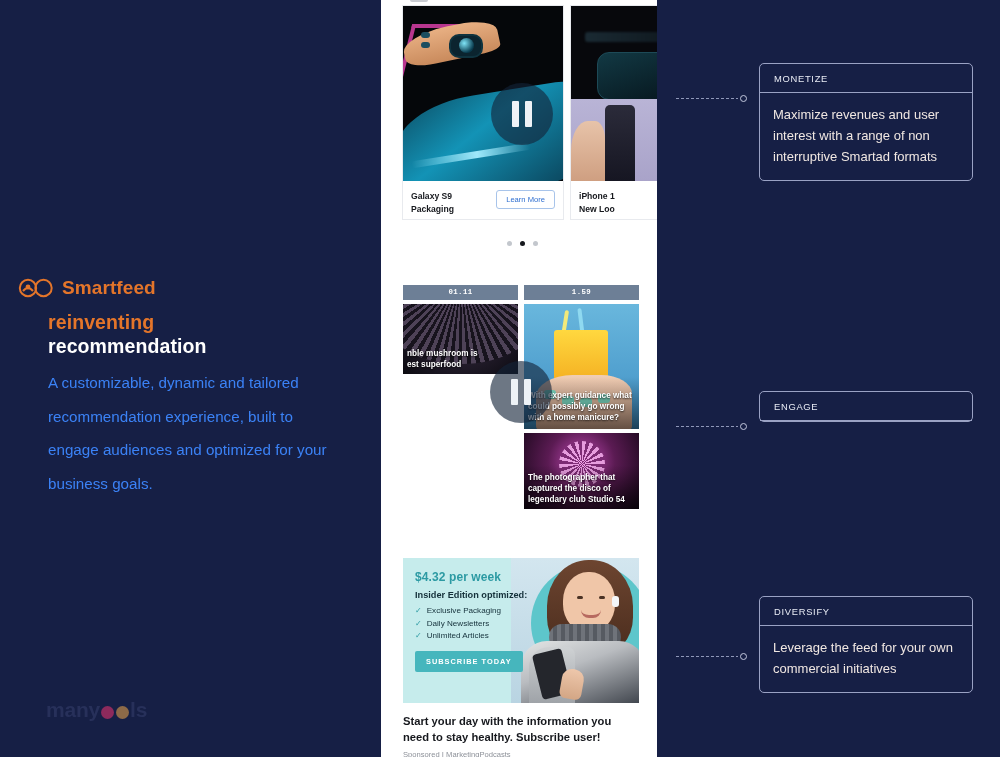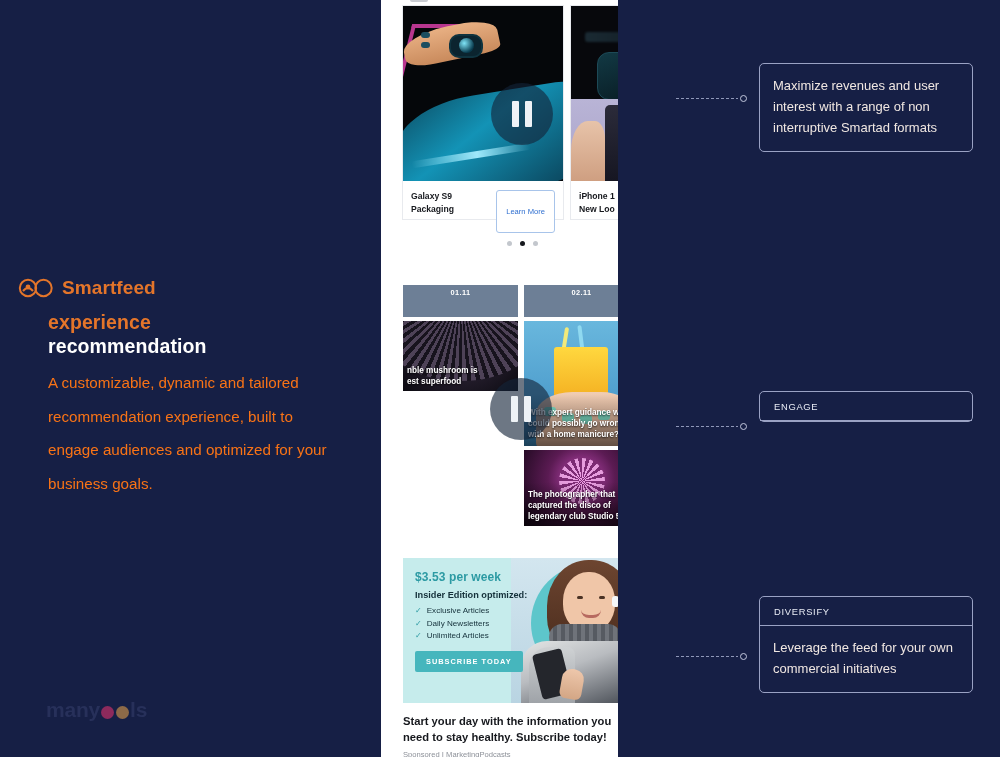--- a/index.html
+++ b/index.html
@@ -17,51 +17,51 @@
   .brand { position: absolute; left: 18px; top: 277px; display: flex; align-items: center; gap: 8px; }
   .brand-mark { width: 36px; height: 20px; display: block; }
   .brand-name { color: #e4752a; font-size: 19px; font-weight: 600; letter-spacing: .1px; }
 
   .headline { position: absolute; left: 48px; top: 310px; width: 300px; }
   .headline .line1 { color: #e4752a; font-size: 19.5px; font-weight: 700; line-height: 24px; letter-spacing: .1px; }
   .headline .line2 { color: #ffffff; font-size: 19.5px; font-weight: 700; line-height: 24px; letter-spacing: .1px; }
 
   .body-copy {
     position: absolute; left: 48px; top: 366px; width: 290px;
-    color: #f97316; font-size: 15.2px; line-height: 33.5px; font-weight: 400;
+    color: #3b82f6; font-size: 15.2px; line-height: 33.5px; font-weight: 400;
   }
 
   .watermark { position: absolute; left: 46px; top: 698px; display: flex; align-items: center; }
   .wm-text { font-size: 21px; font-weight: 700; color: #27305a; letter-spacing: -.2px; }
   .wm-dot { width: 13px; height: 13px; border-radius: 50%; display: inline-block; margin: 0 1px; position: relative; top: 2px; }
   .wm-dot.magenta { background: #8d2a5c; }
   .wm-dot.tan { background: #8d6a48; }
 
   
   .feed-panel {
-    position: absolute; left: 381px; top: 0; width: 237px; height: 757px;
+    position: absolute; left: 381px; top: 0; width: 276px; height: 757px;
     background: #ffffff; overflow: hidden;
   }
   .top-stub { position: absolute; left: 29px; top: -8px; width: 18px; height: 10px; background: #c9ccd2; border-radius: 2px; }
 
   
   .mod-carousel { position: absolute; left: 22px; top: 6px; width: 238px; }
   .carousel-strip { position: relative; height: 216px; }
   .ccard {
     position: absolute; background: #fff;
     box-shadow: 0 0 0 1px #e8eaee;
   }
   .ccard.main { left: 0; top: 0; width: 160px; height: 213px; }
   .ccard.next { left: 168px; top: 0; width: 160px; height: 213px; }
   .cthumb { width: 100%; height: 175px; overflow: hidden; position: relative; }
   .cmeta { padding: 9px 8px 0 8px; display: flex; align-items: flex-start; justify-content: space-between; }
   .ctitle { font-size: 8.6px; font-weight: 700; color: #16181d; line-height: 12.5px; }
   .learn-btn {
     font-size: 7.6px; color: #2f6fd0; border: 1px solid #a8c4ea; border-radius: 3px;
-    padding: 16px 9px; white-space: nowrap; background: #fff; font-weight: 500;
+    padding: 4px 9px; white-space: nowrap; background: #fff; font-weight: 500;
   }
 
   
   .art-s9 { position: absolute; inset: 0; background: #05070a; }
   .art-s9 .magenta-l {
     position: absolute; left: 2px; top: 18px; width: 58px; height: 58px;
     border-left: 4px solid #b8368f; border-top: 4px solid #b8368f; transform: skewX(-14deg);
   }
   .art-s9 .teal-body {
     position: absolute; left: -6px; bottom: -12px; width: 190px; height: 100px;
@@ -122,21 +122,21 @@
 
   .cpager { display: flex; justify-content: center; gap: 8px; margin-top: 19px; }
   .cpager span { width: 5px; height: 5px; border-radius: 50%; background: #c3c7cd; }
   .cpager span.on { background: #15181d; }
 
   
   .mod-grid { position: absolute; left: 22px; top: 285px; width: 236px; }
   .grid-heads { display: flex; gap: 6px; }
   .ghead {
     flex: 1; background: #6d7f96; color: #ffffff; text-align: center;
-    font-size: 7.4px; font-weight: 700; letter-spacing: .4px; padding: 3px 0 20px;
+    font-size: 7.4px; font-weight: 700; letter-spacing: .4px; padding: 3px 0 4px; font-family: Liberation Mono, monospace;
   }
   .grid-cols { display: flex; gap: 6px; margin-top: 4px; }
   .gcol { flex: 1; display: flex; flex-direction: column; gap: 4px; }
   .gtile { position: relative; overflow: hidden; }
   .gtile .cap {
     position: absolute; left: 4px; right: 3px; bottom: 4px;
     color: #ffffff; font-size: 8.2px; font-weight: 700; line-height: 11px;
     text-shadow: 0 1px 2px rgba(0,0,0,.75);
   }
   .gtile .capmid { position: absolute; left: 4px; right: 3px; bottom: 6px; color: #fff;
@@ -242,21 +242,21 @@
       <svg class="brand-mark" viewBox="0 0 36 20">
         <circle cx="10" cy="10" r="8.2" fill="none" stroke="#e4752a" stroke-width="2"></circle>
         <circle cx="25.5" cy="10" r="8.2" fill="none" stroke="#e4752a" stroke-width="2"></circle>
         <path d="M5 13 Q10 7 15 13" fill="none" stroke="#e4752a" stroke-width="2"></path>
         <circle cx="10" cy="9" r="2.4" fill="#e4752a"></circle>
       </svg>
       <span class="brand-name">Smartfeed</span>
     </div>
 
     <div class="headline">
-      <div class="line1">experience</div>
+      <div class="line1">reinventing</div>
       <div class="line2">recommendation</div>
     </div>
 
     <div class="body-copy">A customizable, dynamic and tailored recommendation experience, built to engage audiences and optimized for your business goals.</div>
 
     <div class="watermark">
       <span class="wm-text">many</span>
       <span class="wm-dot magenta"></span>
       <span class="wm-dot tan"></span>
       <span class="wm-text">ls</span>
@@ -315,21 +315,21 @@
       <div class="cpager">
         <span></span>
         <span class="on"></span>
         <span></span>
       </div>
     </div>
 
     <div class="mod-grid">
       <div class="grid-heads">
         <div class="ghead">01.11</div>
-        <div class="ghead">02.11</div>
+        <div class="ghead">1.59</div>
       </div>
       <div class="grid-cols" style="position:relative;">
         <div class="gcol">
           <div class="gtile art-mush">
             <div class="fan"></div>
             <div class="cap">nble mushroom is<br>est superfood</div>
           </div>
         </div>
         <div class="gcol">
           <div class="gtile art-juice">
@@ -368,49 +368,50 @@
           <div class="eye" style="right:34px;top:38px;"></div>
           <div class="smile"></div>
           <div class="bud"></div>
           <div class="scarf"></div>
           <div class="coat"></div>
           <div class="arm"></div>
           <div class="phone"></div>
           <div class="finger"></div>
         </div>
         <div class="sub-left">
-          <div class="sub-price">$3.53 per week</div>
+          <div class="sub-price">$4.32 per week</div>
           <div class="sub-inc">Insider Edition optimized:</div>
           <ul class="sub-list">
             <li>
                 <span class="tick">✓</span>
-                <span>Exclusive Articles</span>
+                <span>Exclusive Packaging</span>
               </li>
             <li>
                 <span class="tick">✓</span>
                 <span>Daily Newsletters</span>
               </li>
             <li>
                 <span class="tick">✓</span>
                 <span>Unlimited Articles</span>
               </li>
           </ul>
           <div class="sub-cta">SUBSCRIBE TODAY</div>
         </div>
       </div>
-      <div class="sub-head">Start your day with the information you need to stay healthy. Subscribe today!</div>
+      <div class="sub-head">Start your day with the information you need to stay healthy. Subscribe user!</div>
       <div class="sub-spons">Sponsored I MarketingPodcasts</div>
     </div>
   </div>
 
   <div class="connector" style="left:676px; top:93px;">
     <span class="dline"></span>
     <span class="cknob"></span>
   </div>
   <div class="callout" style="left:759px; top:63px;">
+    <div class="chead">MONETIZE</div>
     <div class="cbody">Maximize revenues and user interest with a range of non interruptive Smartad formats</div>
   </div>
 
   <div class="connector" style="left:676px; top:421px;">
     <span class="dline"></span>
     <span class="cknob"></span>
   </div>
   <div class="callout" style="left:759px; top:391px;">
     <div class="chead">ENGAGE</div>
   </div>

